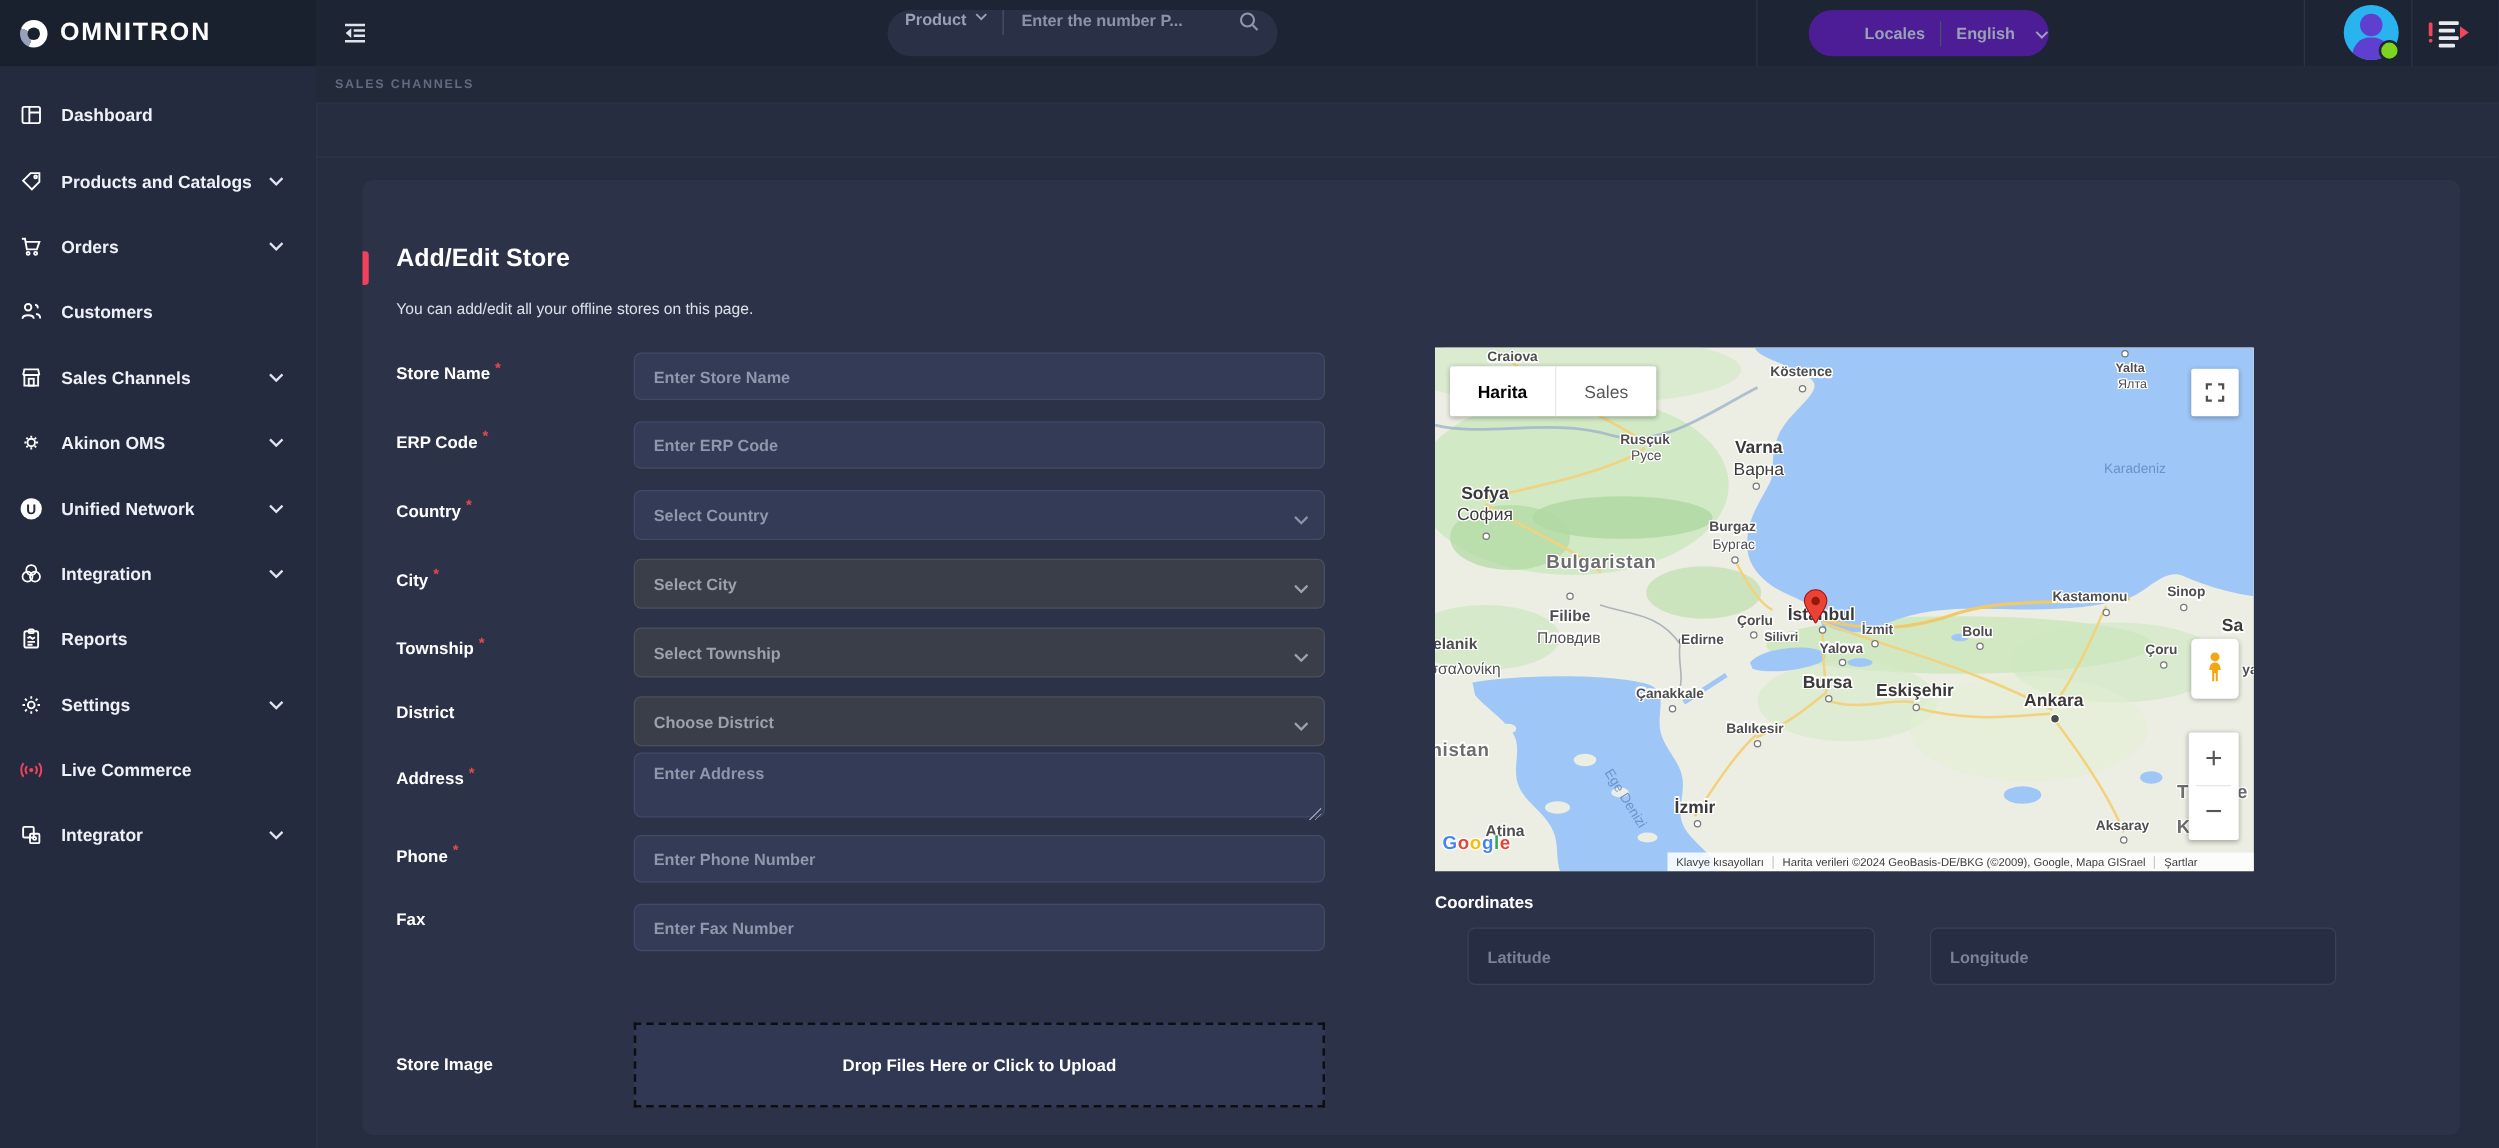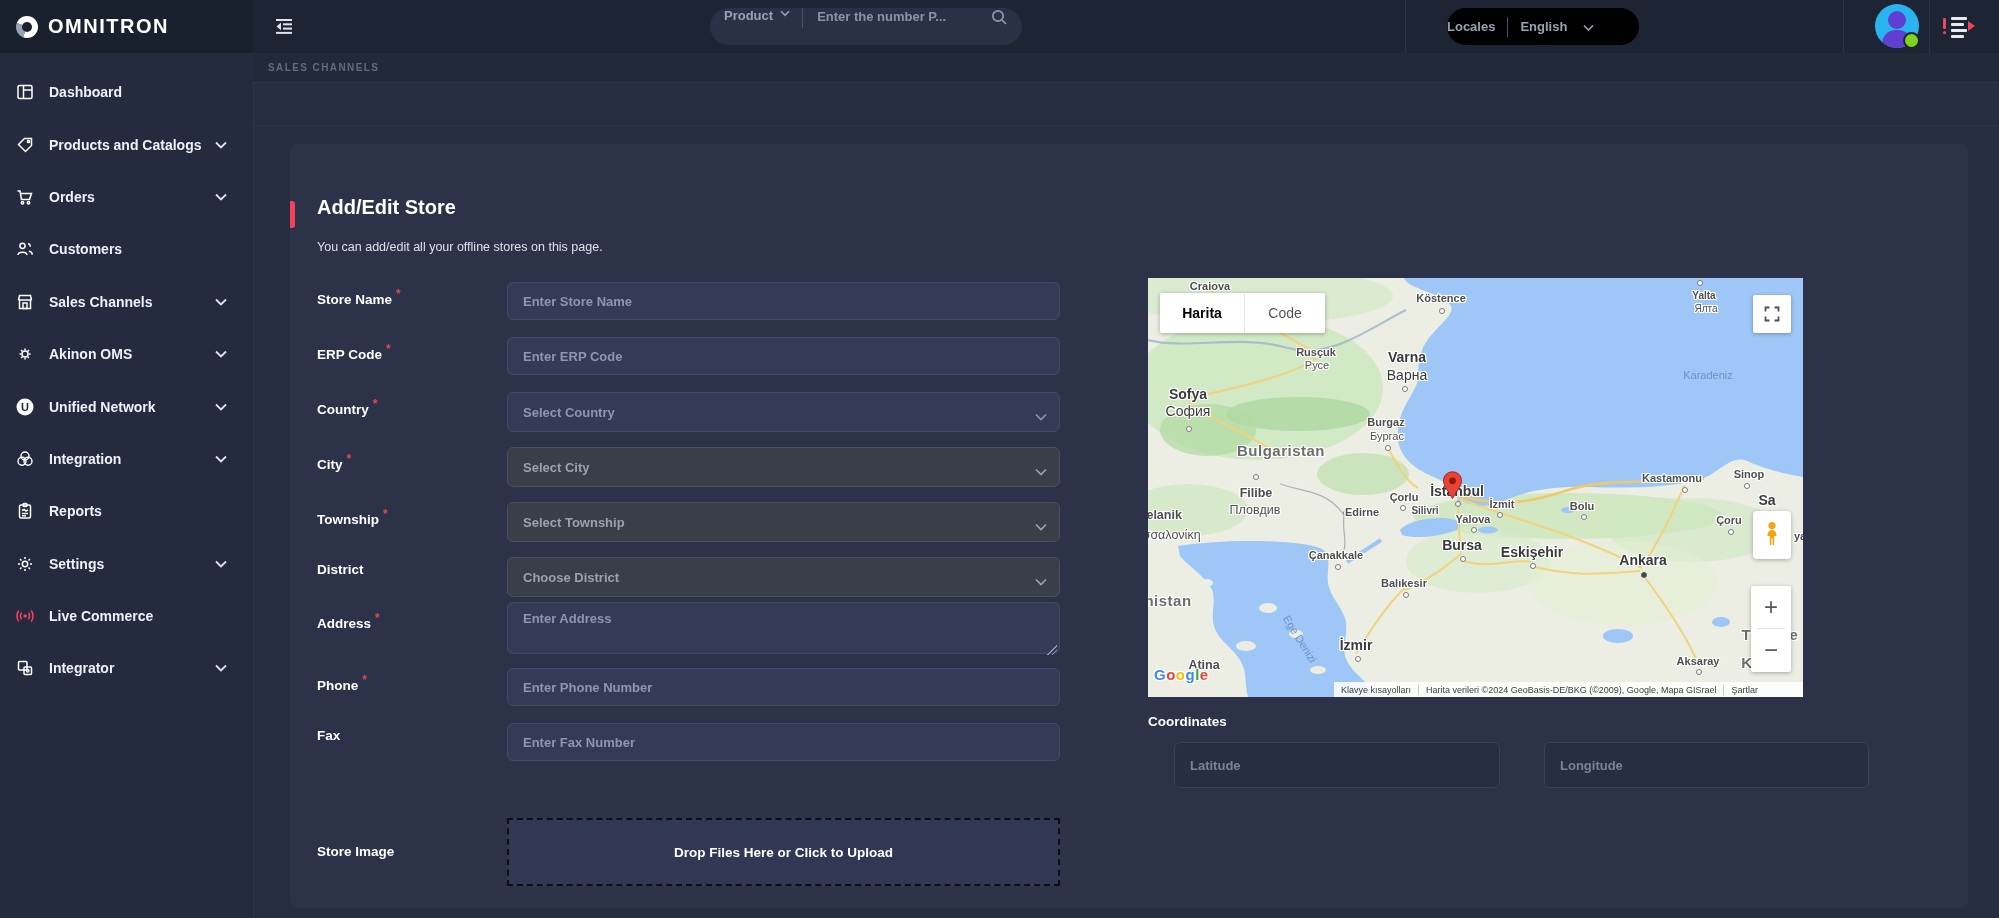--- a/index.html
+++ b/index.html
@@ -21,21 +21,21 @@
   
   .header{position:absolute;left:253px;top:0;right:0;height:53px;background:#1d2433;border-bottom:1px solid #2d3549;}
   .collapse-btn{position:absolute;left:20px;top:15px;cursor:pointer;}
   .search-pill{position:absolute;left:457px;top:8px;width:312px;height:37px;border-radius:19px;background:#2a3146;display:flex;align-items:flex-start;padding:0 14px;box-sizing:border-box;}
   .search-cat{color:#99a1b6;font-size:13px;font-weight:700;}
   .pill-chev{margin:2px 0 0 7px;display:flex;}
   .pill-div{width:1px;height:20px;background:#49506a;margin:0 12px;}
   .search-input{flex:1;background:transparent;border:none;outline:none;color:#c8cdde;font-size:13px;font-weight:700;min-width:0;}
   .search-input::placeholder{color:#8b93a8;}
   .hdr-vline{position:absolute;top:0;bottom:0;width:1px;background:#2b3448;}
-  .locales-pill{position:absolute;left:1194px;top:8px;width:192px;height:37px;border-radius:19px;background:#000000;display:flex;align-items:center;justify-content:flex-start;cursor:pointer;}
+  .locales-pill{position:absolute;left:1194px;top:8px;width:192px;height:37px;border-radius:19px;background:#4c1d95;display:flex;align-items:center;justify-content:flex-end;cursor:pointer;}
   .loc-txt{color:#99a1b6;font-size:13px;font-weight:700;}
   .avatar{position:absolute;left:1622px;top:4px;width:44px;height:44px;border-radius:50%;background:#29b4f0;cursor:pointer;}
   .avatar .av-clip{position:absolute;inset:0;border-radius:50%;overflow:hidden;}
   .avatar .head{position:absolute;left:13px;top:7px;width:18px;height:18px;border-radius:50%;background:#5f3fd0;}
   .avatar .body{position:absolute;left:7px;top:26px;width:30px;height:20px;border-radius:14px 14px 0 0;background:#5f3fd0;}
   .avatar .status-dot{position:absolute;right:-1px;bottom:-1px;width:13px;height:13px;border-radius:50%;background:#7ed321;border:2px solid #1d2433;box-sizing:content-box;}
   .changelog{position:absolute;left:1690px;top:16px;width:32px;height:22px;cursor:pointer;}
   .cl-exc{position:absolute;left:0;top:2px;width:3px;height:11px;background:#f1465a;border-radius:1px;}
   .cl-exc::after{content:"";position:absolute;left:0;bottom:-5px;width:3px;height:3px;background:#f1465a;border-radius:50%;}
   .cl-line{position:absolute;left:8px;width:16px;height:2.5px;background:#e8eaf0;border-radius:1px;}
@@ -531,21 +531,21 @@
       <span class="mlab" style="left:325px;top:241px">Yalova</span>
       <span class="mlab" style="left:354px;top:226px">İzmit</span>
       <span class="mlab" style="left:434px;top:228px">Bolu</span>
       <span class="mlab md" style="left:12px;top:237px">Selanik</span>
       <span class="mlab md sub" style="left:16px;top:257px">Θεσσαλονίκη</span>
       <span class="mlab lg" style="left:314px;top:267px">Bursa</span>
       <span class="mlab" style="left:188px;top:277px">Çanakkale</span>
       <span class="mlab lg" style="left:384px;top:274px">Eskişehir</span>
       <span class="mlab lg" style="left:495px;top:282px">Ankara</span>
       <span class="mlab" style="left:581px;top:242px">Çoru</span>
-      <span class="mlab lg" style="left:619px;top:222px">Sa</span>
+      <span class="mlab lg" style="left:638px;top:222px">Sa</span>
       <span class="mlab" style="left:652px;top:258px">ya</span>
       <span class="mlab" style="left:256px;top:305px">Balıkesir</span>
       <span class="mlab country" style="left:20px;top:322px">nistan</span>
       <span class="mlab lg" style="left:208px;top:367px">İzmir</span>
       <span class="mlab md" style="left:56px;top:387px">Atina</span>
       <span class="mlab sea ege" style="left:152px;top:361px">Ege Denizi</span>
       <span class="mlab" style="left:550px;top:383px">Aksaray</span>
       <span class="mlab country" style="left:622px;top:356px;z-index:3">Türkiye</span>
       <span class="mlab country" style="left:599px;top:384px">K</span>
 
@@ -572,21 +572,21 @@
       <span class="mdot" style="left:210px;top:381px"></span>
       <span class="mdot" style="left:551px;top:394px"></span>
 
       <span class="map-pin"><svg width="21" height="29" viewBox="0 0 24 34">
             <path d="M12,1 C6,1 1.5,5.5 1.5,11.5 C1.5,18 8,24 11,31 C11.6,32.4 12.4,32.4 13,31 C16,24 22.5,18 22.5,11.5 C22.5,5.5 18,1 12,1 Z" fill="#EA4335" stroke="#A50E0E" stroke-width="1"></path>
             <circle cx="12" cy="11.5" r="4" fill="#901A0D"></circle>
           </svg></span>
 
       <div class="gm-btns">
         <div class="gm-btn active">Harita</div>
-        <div class="gm-btn inactive">Code</div>
+        <div class="gm-btn inactive">Sales</div>
       </div>
       <div class="gm-full">
           <svg width="16" height="16" viewBox="0 0 16 16" fill="none" stroke="#505050" stroke-width="1.8">
             <path d="M1.5,5.5 V1.5 H5.5 M10.5,1.5 H14.5 V5.5 M14.5,10.5 V14.5 H10.5 M5.5,14.5 H1.5 V10.5"></path>
           </svg>
         </div>
       <div class="gm-peg">
           <svg width="18" height="30" viewBox="0 0 20 32">
             <circle cx="10" cy="5.5" r="4" fill="#f2a712"></circle>
             <path d="M10,10.5 C6.5,10.5 5,13.5 5,17 L7.5,17 L7.5,27 L9.3,27 L9.3,20 L10.7,20 L10.7,27 L12.5,27 L12.5,17 L15,17 C15,13.5 13.5,10.5 10,10.5 Z" fill="#f2a712"></path>

